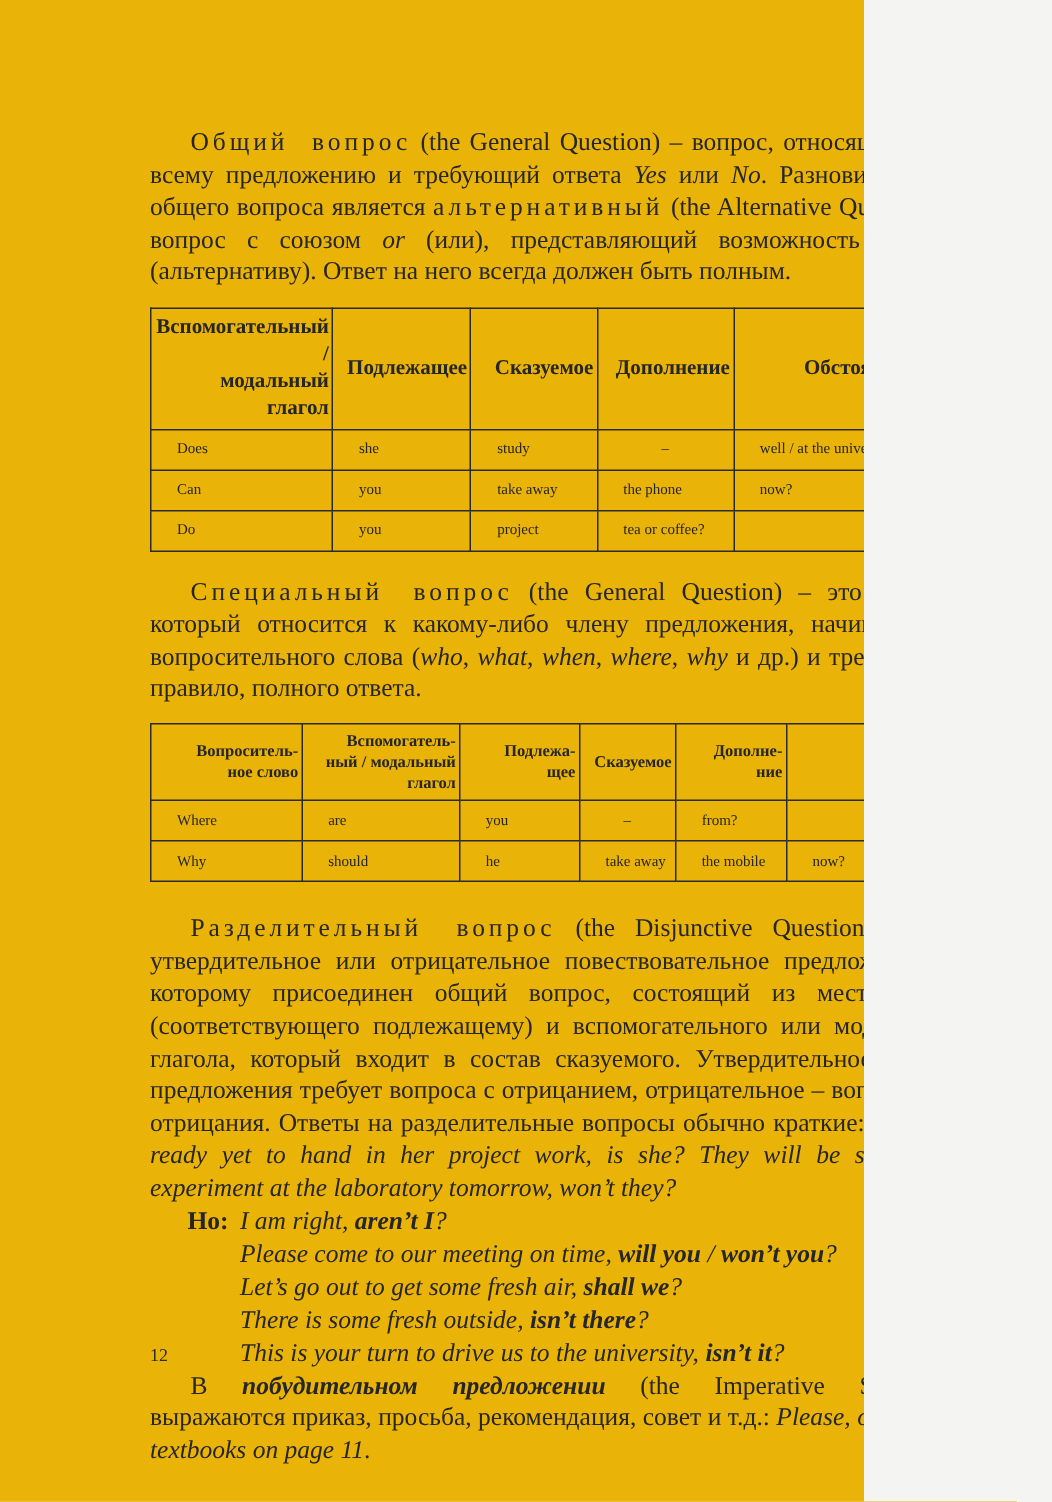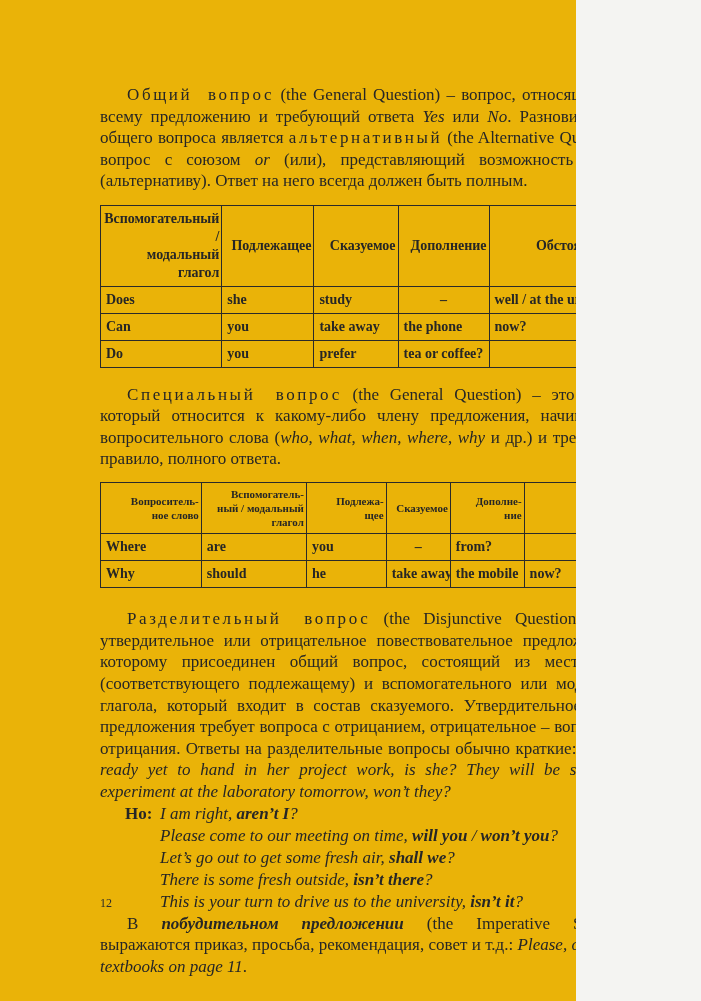--- a/index.html
+++ b/index.html
@@ -45,28 +45,27 @@
     text-align: right;
     vertical-align: middle;
     white-space: pre-line;
     padding: 4px 2px;
     line-height: 1.28;
   }
   .t1 th { font-size: 14px; }
   .t2 th { font-size: 11px; }
   .qtable td {
     border: 1.6px solid #2a2a2a;
-    font-size: 14px;
-    padding: 2px 5px;
+    font-size: 10px;
+    padding: 2px 17px;
     height: 22px;
     vertical-align: middle;
     white-space: nowrap;
     overflow: hidden;
     text-align: left;
-    font-weight: bold;
   }
   .qtable td.dash-cell { text-align: center; }
 
   .examples { margin: 0; }
   .example-line {
     font-size: 17px;
     line-height: 22px;
     font-style: normal;
     margin-left: 60px;
     text-align: left;
@@ -121,21 +120,21 @@
           <tr>
             <td>Can</td>
             <td>you</td>
             <td>take away</td>
             <td>the phone</td>
             <td>now?</td>
           </tr>
           <tr>
             <td>Do</td>
             <td>you</td>
-            <td>prefer</td>
+            <td>project</td>
             <td>tea or coffee?</td>
             <td></td>
           </tr>
         </tbody>
       </table>
 
     <p class="para"><span class="s-sp">Специальный вопрос</span><span> (the General Question) – это вопрос, который относится к какому-либо члену предложения, начинается с вопросительного слова (</span><span class="s-i">who</span><span>, </span><span class="s-i">what</span><span>, </span><span class="s-i">when</span><span>, </span><span class="s-i">where</span><span>, </span><span class="s-i">why</span><span> и др.) и требует, как правило, полного ответа.</span></p>
 
     <table class="qtable t2">
         <colgroup>

